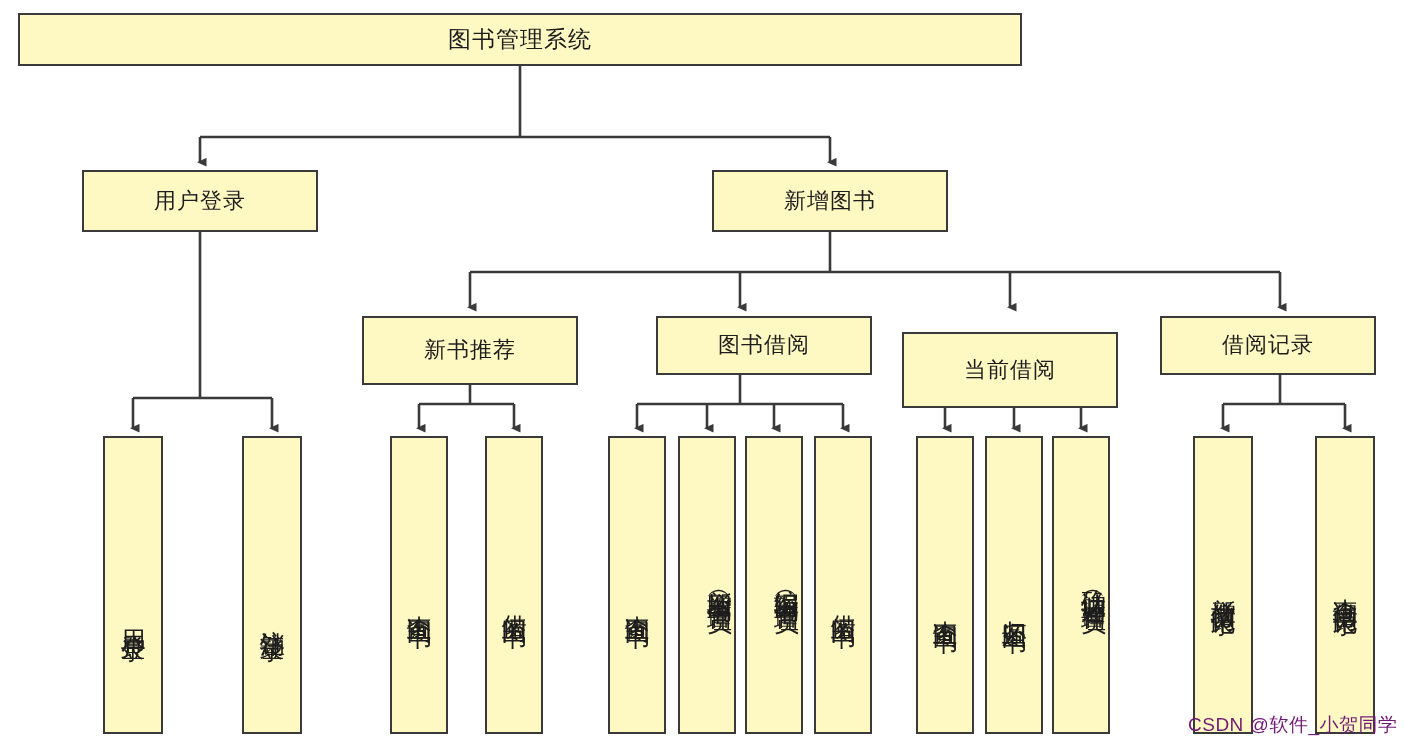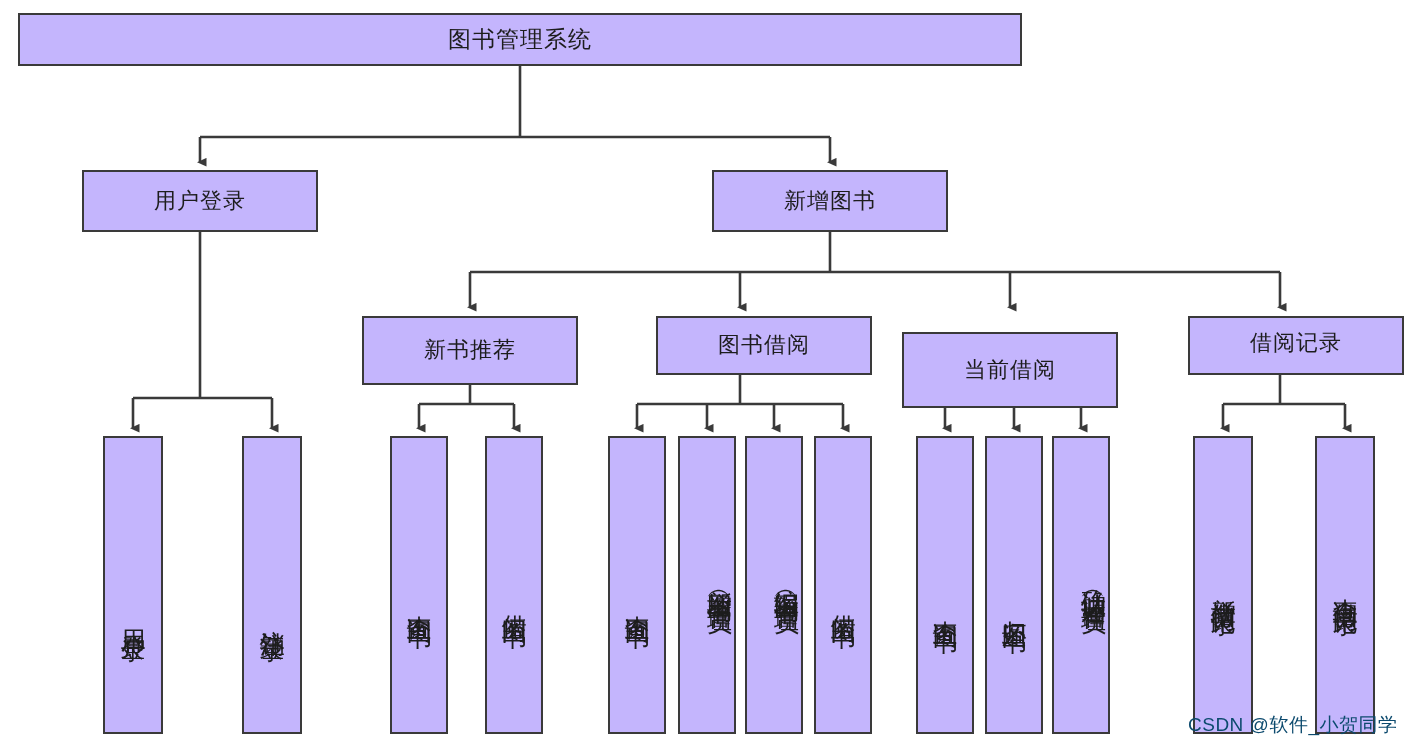--- a/index.html
+++ b/index.html
@@ -9,21 +9,21 @@
     font-family:"Liberation Sans","DejaVu Sans",sans-serif;
     overflow:hidden;
   }
   #stage{position:relative;width:1405px;height:747px;}
   svg.edges{position:absolute;left:0;top:0;width:1405px;height:747px;pointer-events:none;}
 
   .node{
     position:absolute;
     box-sizing:border-box;
     border:2.5px solid #3a3a3a;
-    background:#c4b5fd;
+    background:#fef9c3;
     color:#1d1d1d;
     display:flex;
     align-items:center;
     justify-content:center;
     letter-spacing:1px;
   }
   .node.h{
     font-size:22px;
     line-height:1.1;
   }
@@ -38,21 +38,21 @@
     align-items:flex-start;
     justify-content:center;
   }
   .node.leaf.mid{align-items:center;}
   .node.leaf.topward{align-items:flex-start;}
 
   .watermark{
     position:absolute;
     left:1188px;top:712px;
     font-size:19px;
-    color:#0c4a6e;
+    color:#701a75;
     letter-spacing:0.5px;
     white-space:nowrap;
     font-family:"Liberation Sans","DejaVu Sans",sans-serif;
   }
 </style>
 </head>
 <body>
 
 <div id="stage">
 
@@ -119,21 +119,21 @@
 
   <div class="node h" style="left:362px;top:316px;width:216px;height:69px;">
     <span>新书推荐</span>
   </div>
   <div class="node h" style="left:656px;top:316px;width:216px;height:59px;">
     <span>图书借阅</span>
   </div>
   <div class="node h" style="left:902px;top:316px;width:216px;height:76px;margin-top:16px;">
     <span>当前借阅</span>
   </div>
-  <div class="node h" style="left:1188px;top:316px;width:216px;height:59px;font-family:Liberation Mono, monospace;">
+  <div class="node h" style="left:1160px;top:316px;width:216px;height:59px;">
     <span>借阅记录</span>
   </div>
 
   <div class="node leaf mid" style="left:103px;top:436px;width:60px;height:298px;padding-top:72px;">
     <span>用户登录</span>
   </div>
   <div class="node leaf mid" style="left:242px;top:436px;width:60px;height:298px;padding-top:72px;">
     <span>注销登录</span>
   </div>
 

